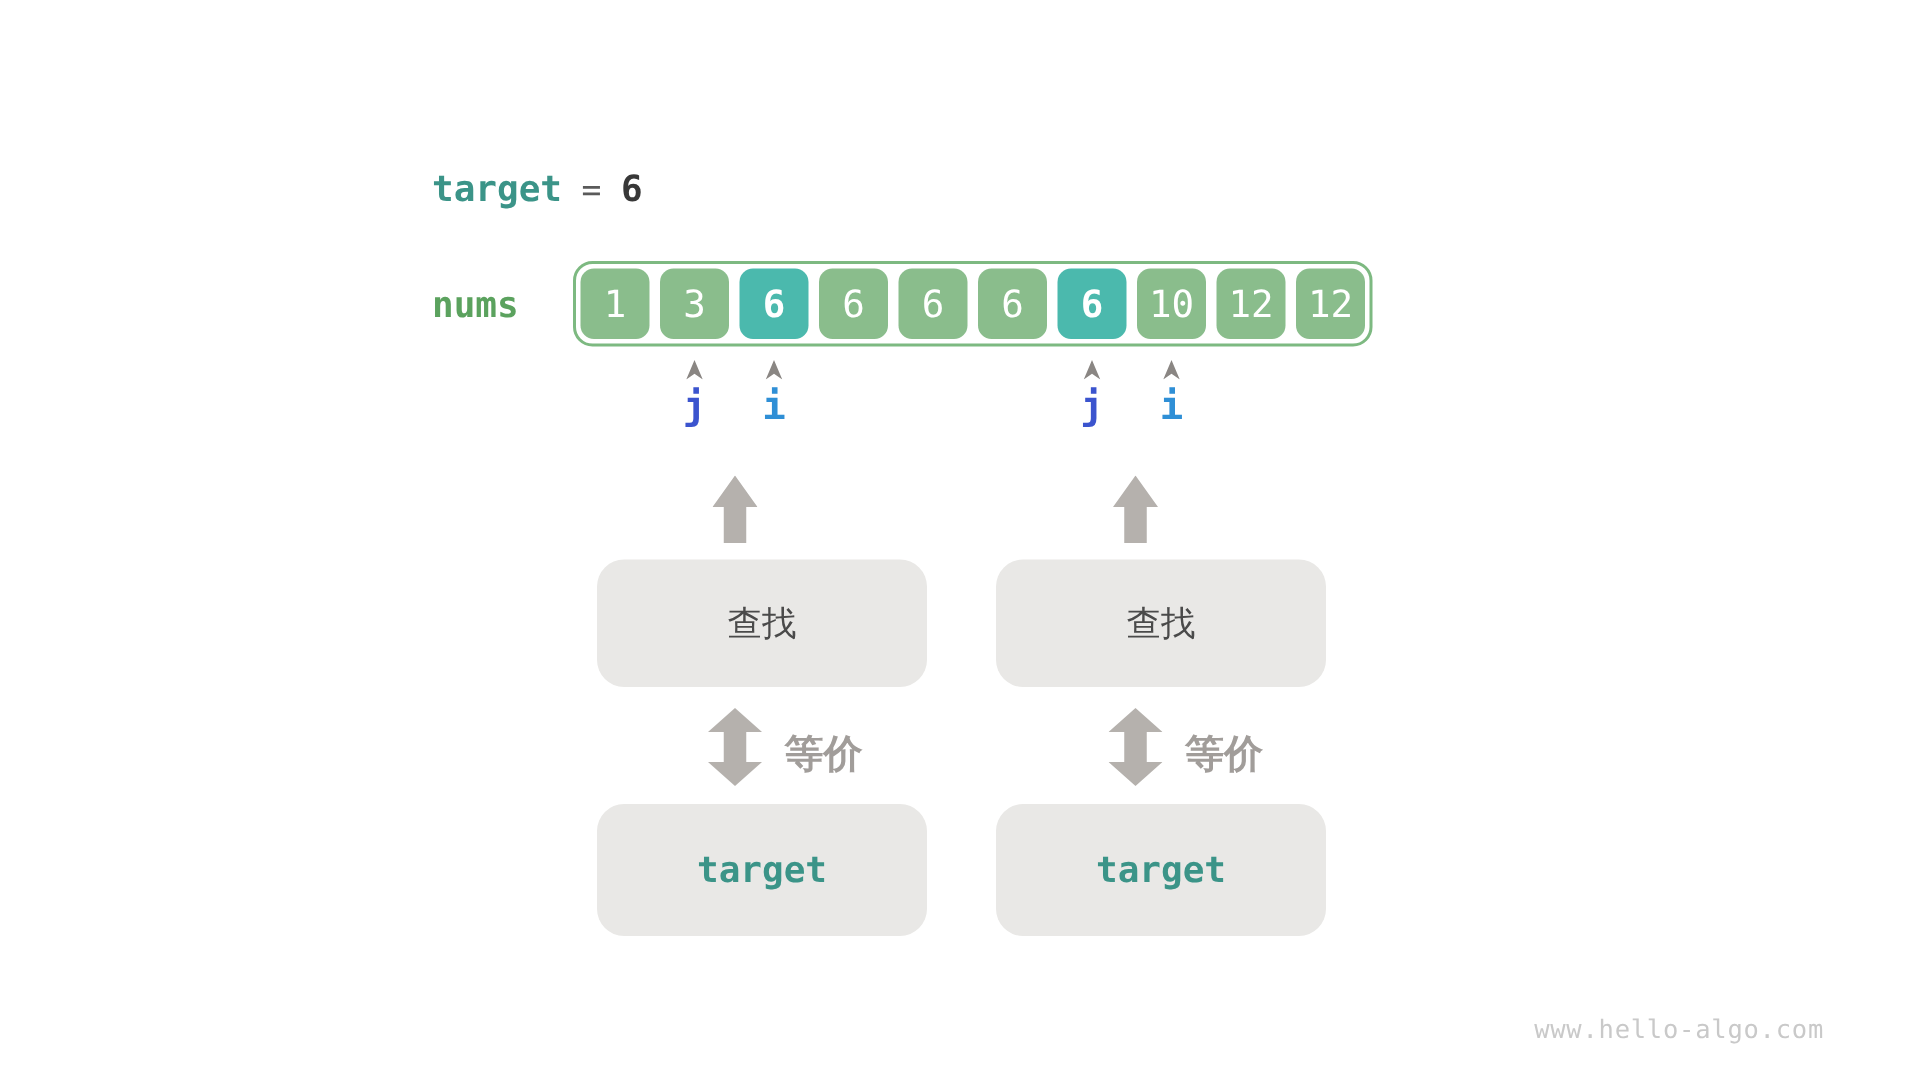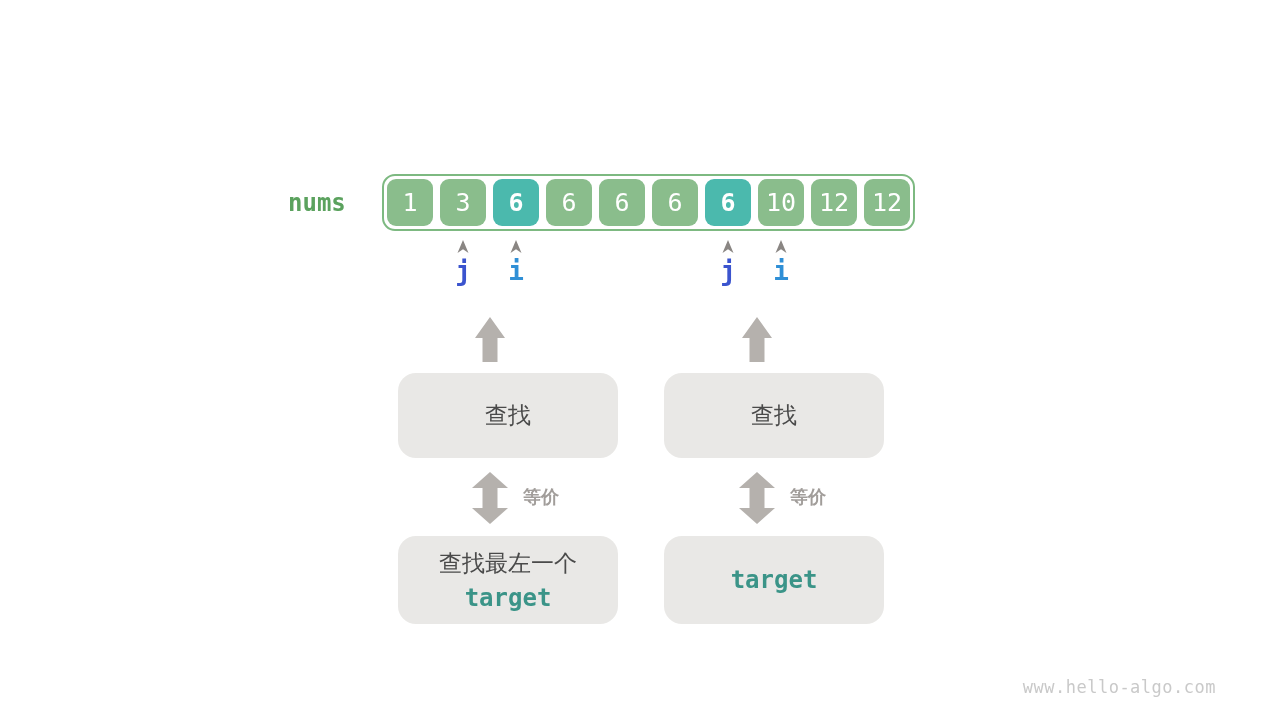--- a/index.html
+++ b/index.html
@@ -32,37 +32,40 @@
 
   
   .pointer-layer{position:absolute;left:0;top:0;width:100%;height:100%;pointer-events:none;}
   .pointer{position:absolute;top:240px;width:40px;display:flex;flex-direction:column;align-items:center;gap:5px;}
   .caret-icon{color:var(--caret-gray);display:block;}
   .ptr-label{font-family:"DejaVu Sans Mono","Liberation Mono",monospace;font-size:26px;font-weight:bold;line-height:26px;}
 
   
   .up-arrow{position:absolute;color:var(--arrow-gray);}
   .equiv-arrow{position:absolute;color:var(--arrow-gray);}
-  .equiv-label{position:absolute;font-size:18px;font-weight:bold;color:var(--equiv-text);}
+  .equiv-label{position:absolute;font-size:26px;font-weight:bold;color:var(--equiv-text);}
 
   
   .flow-box{position:absolute;width:220px;background:var(--gray-box-bg);border-radius:18px;
     display:flex;flex-direction:column;align-items:center;justify-content:center;gap:5px;}
   .flow-line1{font-size:23px;color:var(--cjk-text);}
   .flow-line2{font-size:24px;font-weight:bold;white-space:nowrap;}
   .flow-line2 .code{color:var(--teal-text);}
   .flow-line2 .op{color:var(--text-dark);margin-left:8px;}
 
   .watermark{position:absolute;right:64px;top:677px;font-size:17px;letter-spacing:.5px;color:var(--watermark-gray);}
 </style>
 </head>
 <body>
 
 <div class="canvas">
 
+  <div class="title-row mono">
+    <span class="kw">target</span><span class="eq">=</span><span class="val">6</span>
+  </div>
 
   <div class="nums-label mono">nums</div>
 
   <div class="array-wrap">
       <div class="cell">1</div>
       <div class="cell">3</div>
       <div class="cell hl">6</div>
       <div class="cell">6</div>
       <div class="cell">6</div>
       <div class="cell">6</div>
@@ -117,21 +120,20 @@
     <path d="M18 0 L36 16 L25.5 16 L25.5 36 L36 36 L18 52 L0 36 L10.5 36 L10.5 16 L0 16 Z" fill="currentColor"></path>
   </svg>
   <div class="equiv-label" style="left:523px;top:485px">等价</div>
 
   <svg class="equiv-arrow" style="left:739px;top:472px" width="36" height="52" viewBox="0 0 36 52">
     <path d="M18 0 L36 16 L25.5 16 L25.5 36 L36 36 L18 52 L0 36 L10.5 36 L10.5 16 L0 16 Z" fill="currentColor"></path>
   </svg>
   <div class="equiv-label" style="left:790px;top:485px">等价</div>
 
   <div class="flow-box" style="left:398px;top:536px;height:88px">
-    <div class="flow-line1">查找最左一个</div>
     <div class="flow-line2 mono">
       <span class="code">target</span>
     </div>
   </div>
   <div class="flow-box" style="left:664px;top:536px;height:88px">
     <div class="flow-line2 mono">
       <span class="code">target</span>
     </div>
   </div>
 

